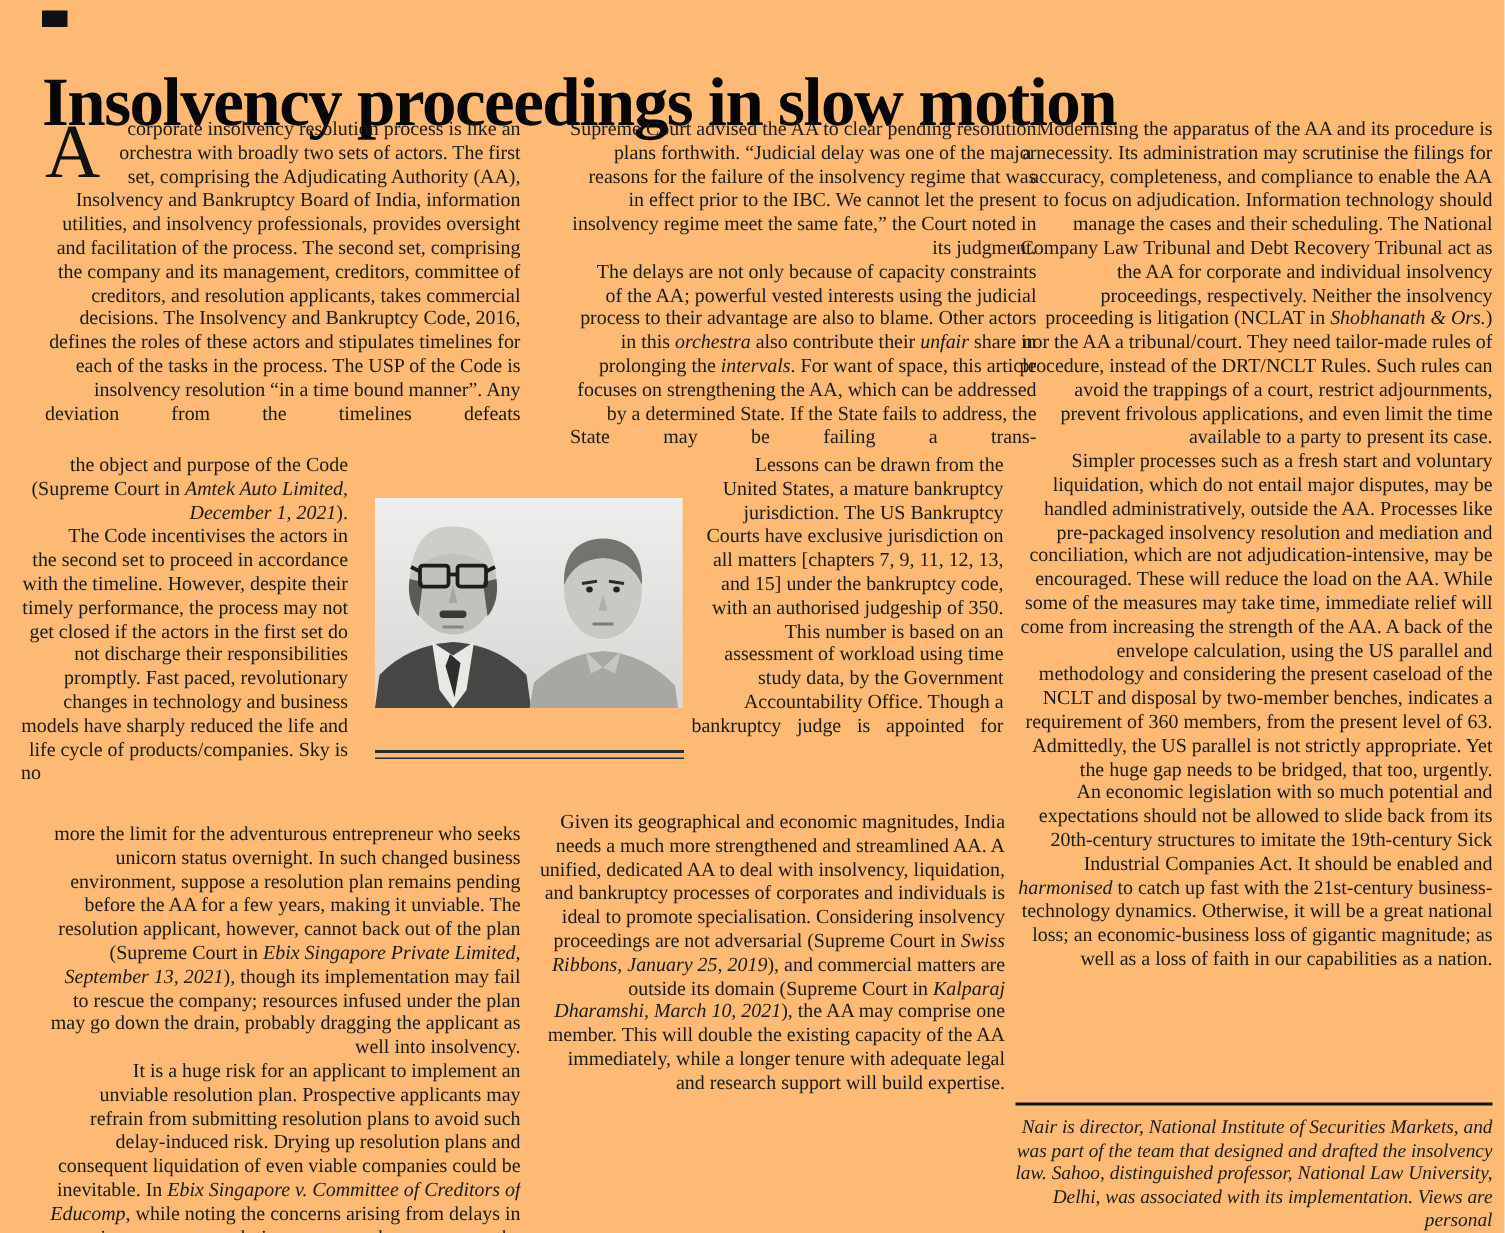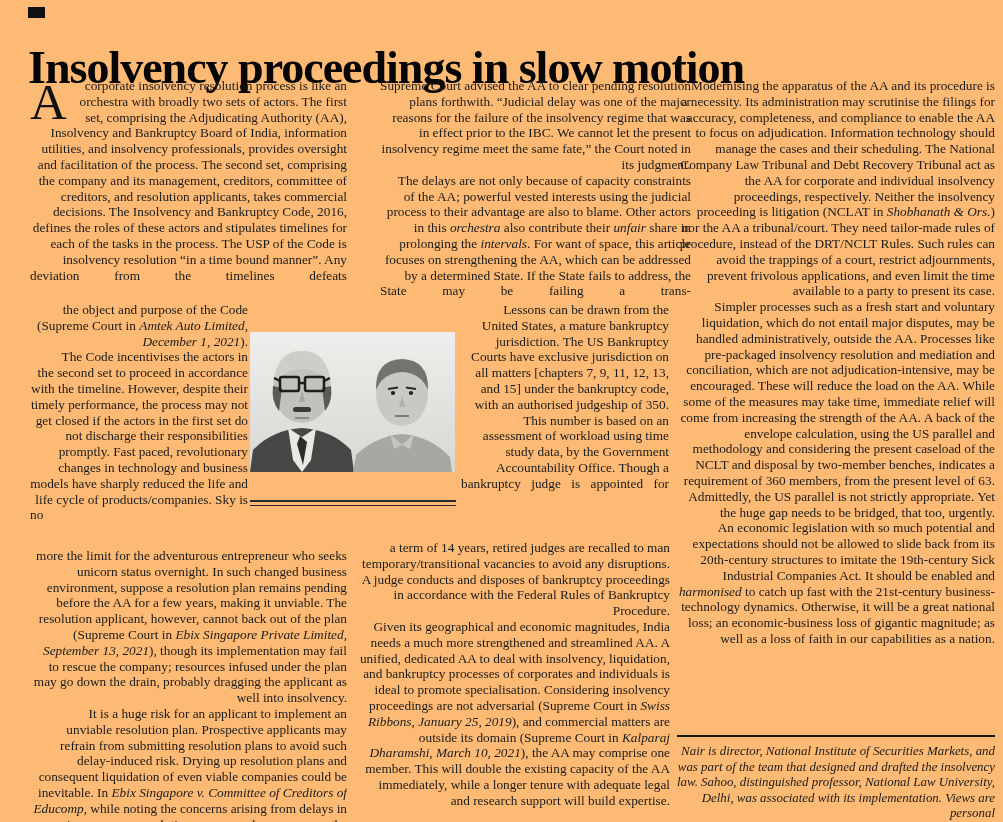--- a/index.html
+++ b/index.html
@@ -10,21 +10,21 @@
             font-family:"Liberation Serif", serif;font-weight:700;font-size:46px;
             letter-spacing:-1px;color:#060606;white-space:nowrap;}
   .tblock{position:absolute;font-size:13.3px;line-height:15.8px;text-align:justify;overflow:hidden;}
   .para{margin:0;padding:0;text-align:right;}
   .para.indent{text-indent:14px;}
   .para.jlast{text-align-last:justify;}
   .it{font-style:italic;}
   .dropcap{float:left;font-size:51px;line-height:44px;padding:2px 6px 0 0;color:#111;}
   
   #col1-top{left:30px;top:78px;width:317px;height:225px;}
-  #col1-narrow{left:30px;top:302px;width:218px;height:237px;}
+  #col1-narrow{left:14px;top:302px;width:218px;height:237px;}
   #col1-bottom{left:30px;top:548px;width:317px;height:282px;}
   #col2-top{left:380px;top:78px;width:311px;height:225px;}
   #col2-narrow{left:461px;top:302px;width:208px;height:237px;}
   #col2-bottom{left:359px;top:540px;width:311px;height:282px;}
   #col3{left:677px;top:78px;width:318px;height:651px;}
   #bio-divider{position:absolute;left:677px;top:735px;width:318px;border-top:2px solid #151515;}
   #author-bio{left:677px;top:744px;width:318px;height:78px;font-style:italic;
               font-size:12.9px;line-height:15.5px;text-align:left;}
   
   #photo{position:absolute;left:250px;top:332px;width:205px;height:140px;background:#e6e5e2;}
@@ -57,21 +57,20 @@
     </div>
 
   <div id="col2-top" class="tblock">
       <p class="para"><span>Supreme Court advised the AA to clear pending resolution plans forthwith. “Judicial delay was one of the major reasons for the failure of the insolvency regime that was in effect prior to the IBC. We cannot let the present insolvency regime meet the same fate,” the Court noted in its judgment.</span></p>
       <p class="para indent jlast"><span>The delays are not only because of capacity constraints of the AA; powerful vested interests using the judicial process to their advantage are also to blame. Other actors in this </span><span class="it">orchestra</span><span> also contribute their </span><span class="it">unfair</span><span> share in prolonging the </span><span class="it">intervals</span><span>. For want of space, this article focuses on strengthening the AA, which can be addressed by a determined State. If the State fails to address, the State may be failing a trans-</span></p>
     </div>
   <div id="col2-narrow" class="tblock">
       <p class="para indent jlast"><span>Lessons can be drawn from the United States, a mature bankruptcy jurisdiction. The US Bankruptcy Courts have exclusive jurisdiction on all matters [chapters 7, 9, 11, 12, 13, and 15] under the bankruptcy code, with an authorised judgeship of 350. This number is based on an assessment of workload using time study data, by the Government Accountability Office. Though a bankruptcy judge is appointed for</span></p>
     </div>
   <div id="col2-bottom" class="tblock">
-      <p class="para"><span>a term of 14 years, retired judges are recalled to man temporary/transitional vacancies to avoid any disruptions. A judge conducts and disposes of bankruptcy proceedings in accordance with the Federal Rules of Bankruptcy Procedure.</span></p>
       <p class="para indent"><span>Given its geographical and economic magnitudes, India needs a much more strengthened and streamlined AA. A unified, dedicated AA to deal with insolvency, liquidation, and bankruptcy processes of corporates and individuals is ideal to promote specialisation. Considering insolvency proceedings are not adversarial (Supreme Court in </span><span class="it">Swiss Ribbons, January 25, 2019</span><span>), and commercial matters are outside its domain (Supreme Court in </span><span class="it">Kalparaj Dharamshi, March 10, 2021</span><span>), the AA may comprise one member. This will double the existing capacity of the AA immediately, while a longer tenure with adequate legal and research support will build expertise.</span></p>
     </div>
 
   <div id="col3" class="tblock">
       <p class="para indent"><span>Modernising the apparatus of the AA and its procedure is a necessity. Its administration may scrutinise the filings for accuracy, completeness, and compliance to enable the AA to focus on adjudication. Information technology should manage the cases and their scheduling. The National Company Law Tribunal and Debt Recovery Tribunal act as the AA for corporate and individual insolvency proceedings, respectively. Neither the insolvency proceeding is litigation (NCLAT in </span><span class="it">Shobhanath &amp; Ors.</span><span>) nor the AA a tribunal/court. They need tailor-made rules of procedure, instead of the DRT/NCLT Rules. Such rules can avoid the trappings of a court, restrict adjournments, prevent frivolous applications, and even limit the time available to a party to present its case.</span></p>
       <p class="para indent"><span>Simpler processes such as a fresh start and voluntary liquidation, which do not entail major disputes, may be handled administratively, outside the AA. Processes like pre-packaged insolvency resolution and mediation and conciliation, which are not adjudication-intensive, may be encouraged. These will reduce the load on the AA. While some of the measures may take time, immediate relief will come from increasing the strength of the AA. A back of the envelope calculation, using the US parallel and methodology and considering the present caseload of the NCLT and disposal by two-member benches, indicates a requirement of 360 members, from the present level of 63. Admittedly, the US parallel is not strictly appropriate. Yet the huge gap needs to be bridged, that too, urgently.</span></p>
       <p class="para indent"><span>An economic legislation with so much potential and expectations should not be allowed to slide back from its 20th-century structures to imitate the 19th-century Sick Industrial Companies Act. It should be enabled and </span><span class="it">harmonised</span><span> to catch up fast with the 21st-century business-technology dynamics. Otherwise, it will be a great national loss; an economic-business loss of gigantic magnitude; as well as a loss of faith in our capabilities as a nation.</span></p>
     </div>
 
   <div id="photo">

